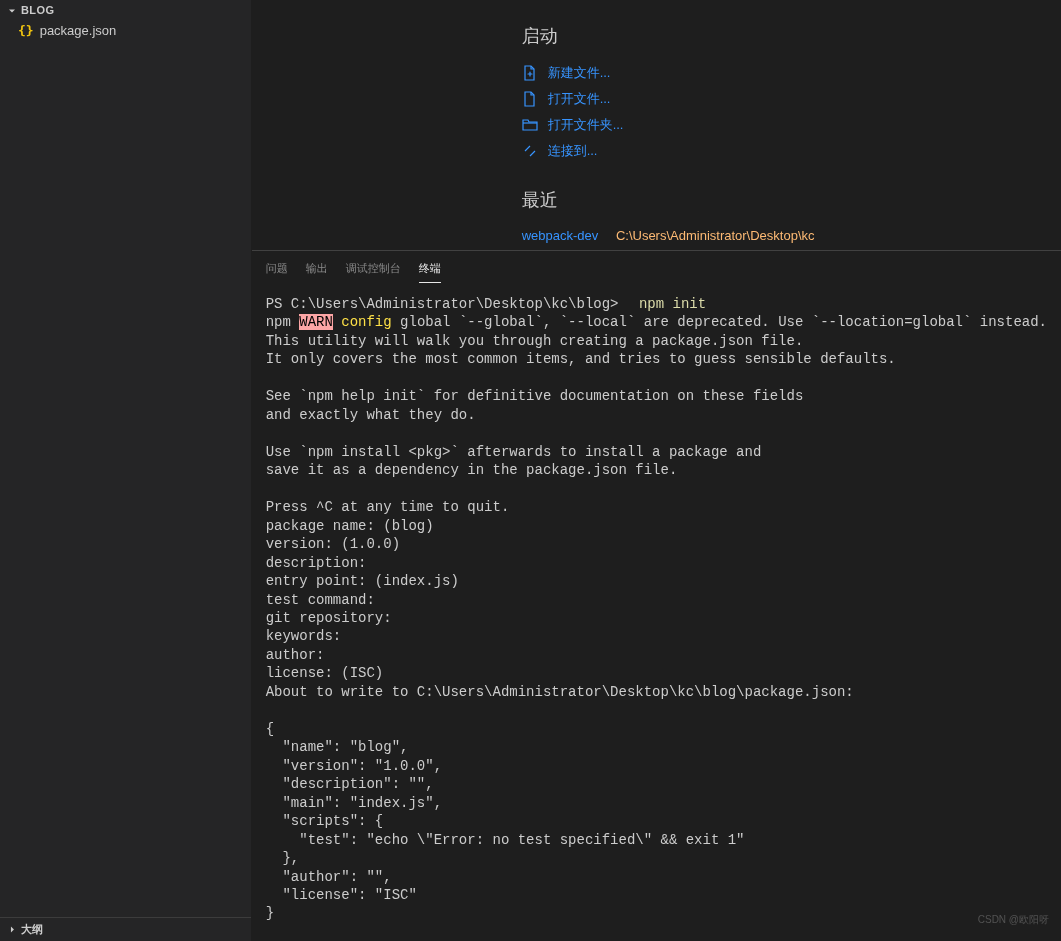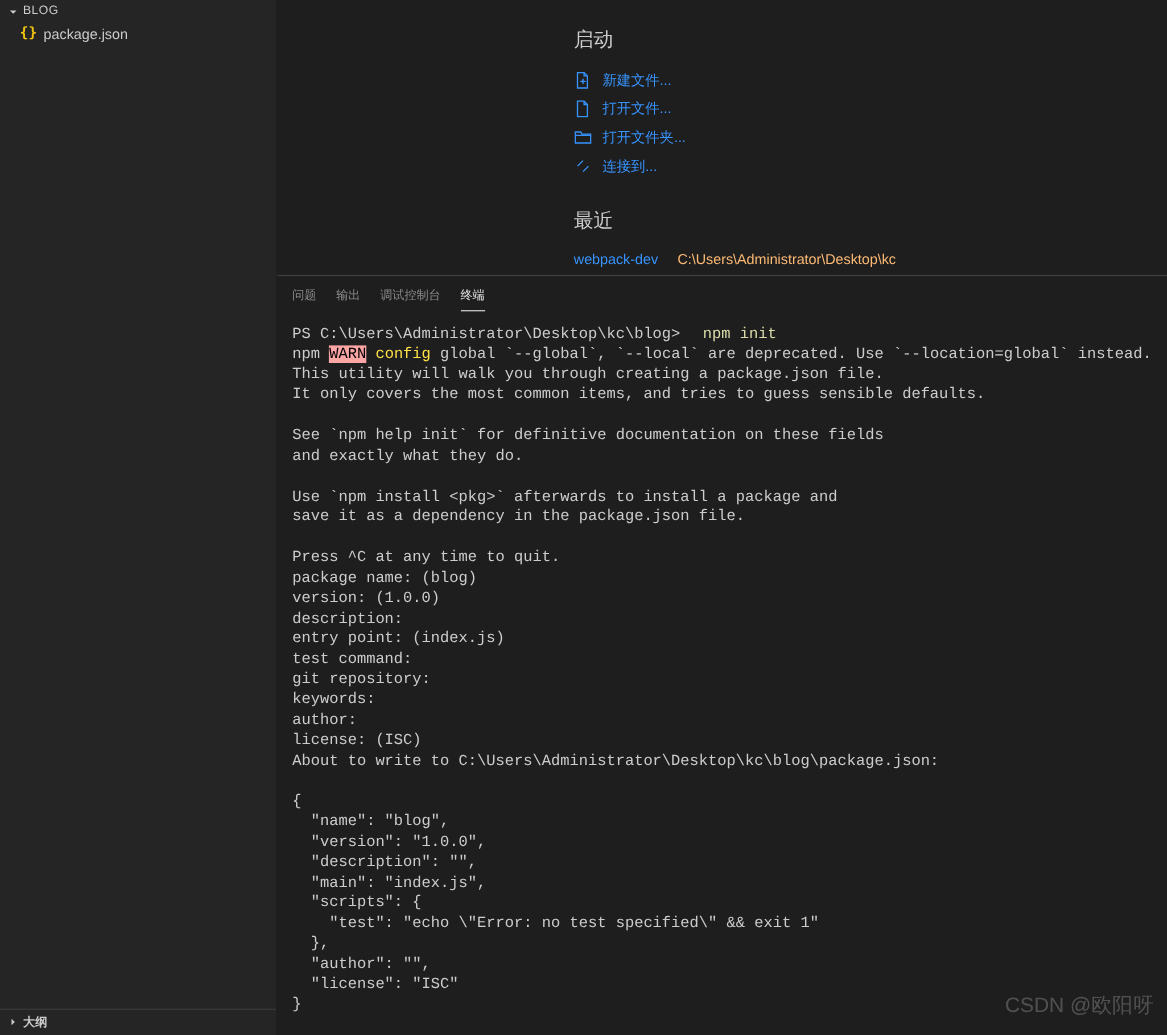--- a/index.html
+++ b/index.html
@@ -19,21 +19,21 @@
       border-right: 1px solid #1e1e1e;
       display: flex;
       flex-direction: column;
     }
     .sidebar-section-header {
       display: flex;
       align-items: center;
       padding: 3px 6px;
       cursor: pointer;
       font-size: 11px;
-      font-weight: 400;
+      font-weight: 700;
       letter-spacing: 0.4px;
       color: #cccccc;
     }
     .sidebar-section-header .chev {
       margin-right: 3px;
       font-size: 12px;
     }
     .file-item {
       display: flex;
       align-items: center;
@@ -133,21 +133,21 @@
       overflow: hidden;
     }
     .term-cmd { color: #dcdcaa; margin-left: 12px; }
     .term-warn-bg { background: #fca5a5; color: #000; }
     .term-config { color: #fde047; }
     .watermark {
       position: absolute;
       right: 12px;
       bottom: 14px;
       color: rgba(200,200,200,0.30);
-      font-size: 19px;
+      font-size: 10px;
       text-align: right;
     }
     svg { display: inline-block; vertical-align: middle; }
   </style>
 </head>
 <body>
 
 <div class="sidebar">
   <div class="sidebar-section-header">
     <span class="chev">

